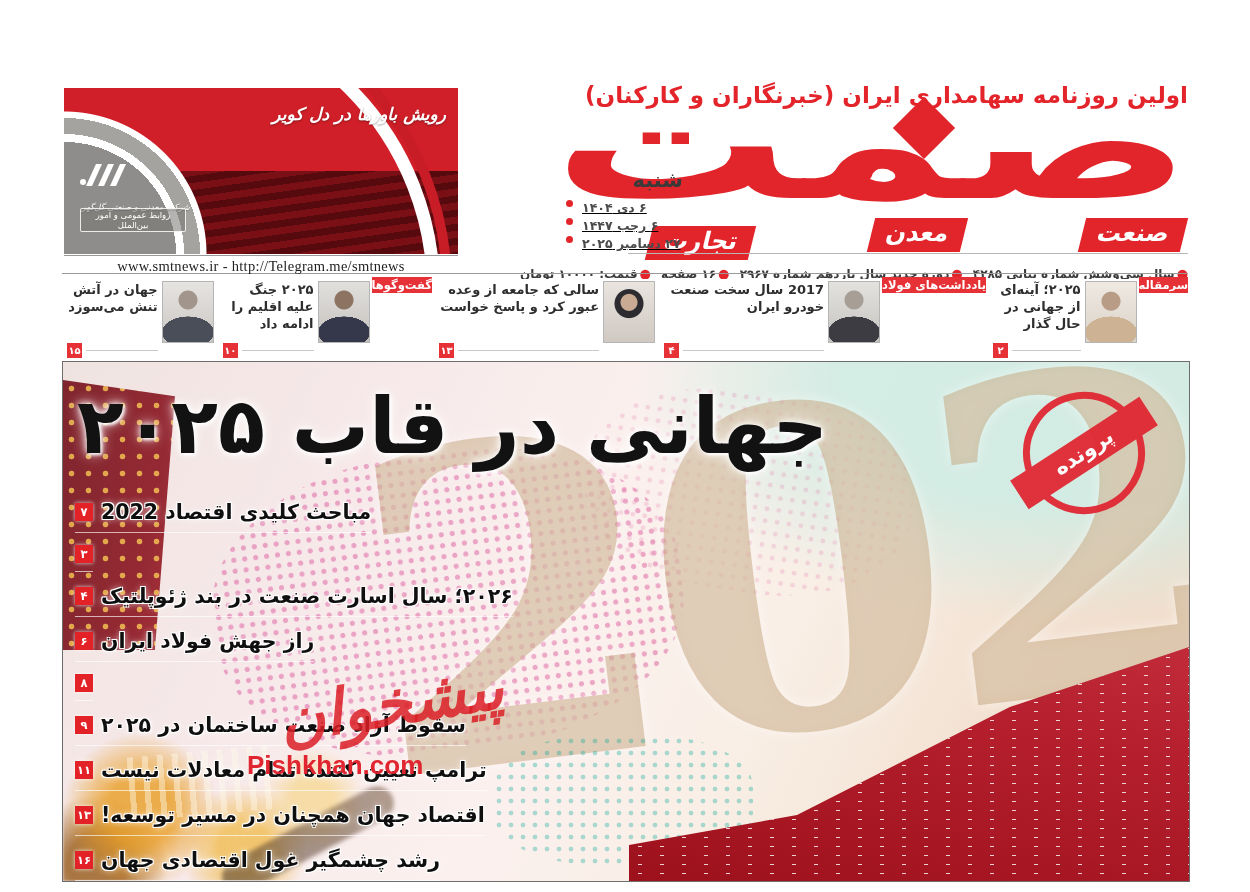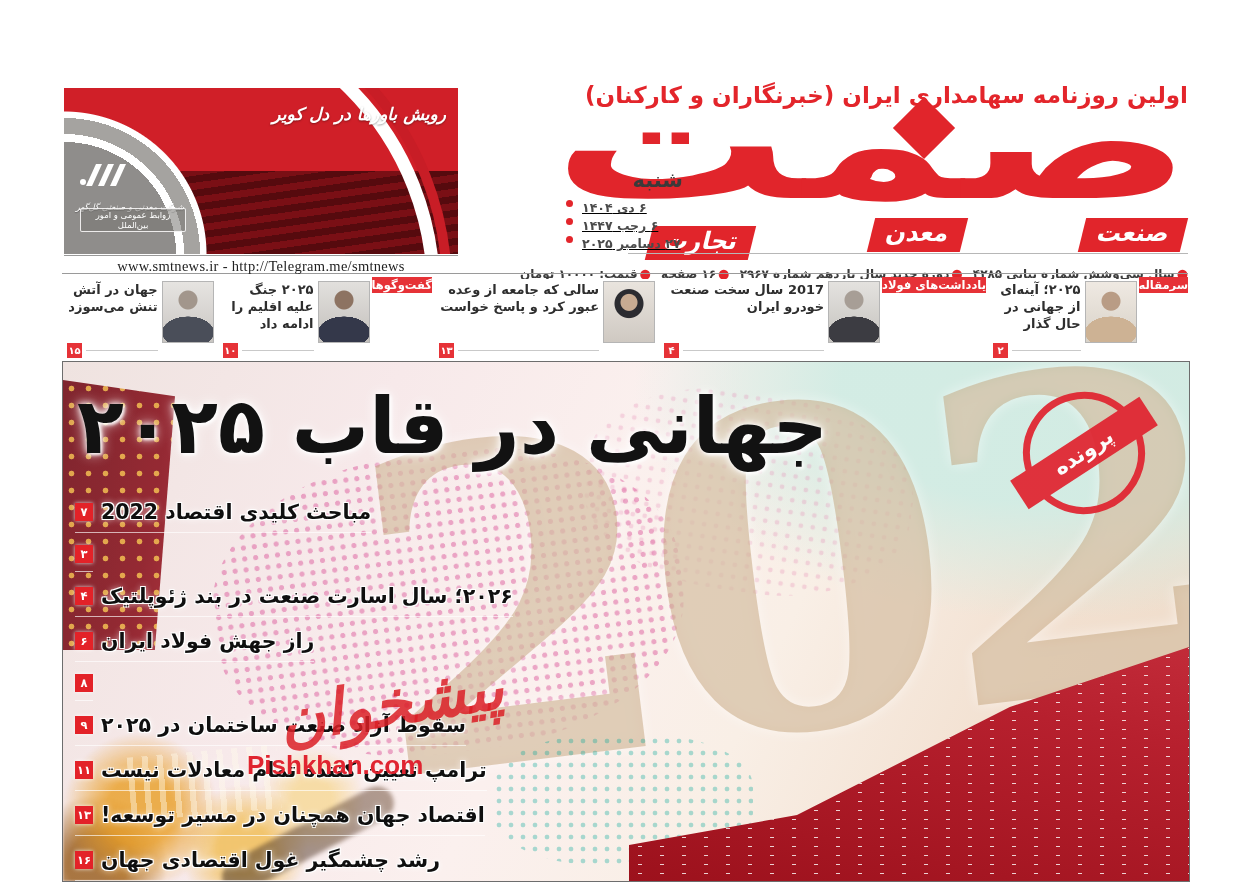--- a/index.html
+++ b/index.html
@@ -43,21 +43,21 @@
   .ad-ring1{position:absolute;left:-210px;top:-90px;width:560px;height:560px;border-radius:50%;
     border:13px solid #fff;}
   .ad-ring2{position:absolute;left:-228px;top:-108px;width:596px;height:596px;border-radius:50%;
     border:10px solid #c81d26;}
   .ad-gray{position:absolute;left:0;bottom:0;width:210px;height:160px;
     background:radial-gradient(circle at 0% 100%, #8f8d8b 0 112px, #fff 112px 120px,
       #a5a3a0 120px 136px, #fff 136px 142px, rgba(0,0,0,0) 143px);}
   .ad-slogan{position:absolute;top:16px;right:12px;color:#fff;direction:rtl;font-size:17px;
     font-weight:bold;font-style:italic;text-shadow:0 1px 2px rgba(0,0,0,.35);}
   .ad-mark{position:absolute;left:12px;bottom:60px;}
-  .ad-org1{position:absolute;left:6px;bottom:42px;width:120px;text-align:center;color:#fff;
+  .ad-org1{position:absolute;left:6px;bottom:42px;width:120px;text-align:right;color:#fff;
     direction:rtl;font-size:8.5px;font-style:italic;text-shadow:0 1px 1px rgba(0,0,0,.3);}
   .ad-org2{position:absolute;left:16px;bottom:22px;width:100px;text-align:center;color:#fff;
     direction:rtl;font-size:8.5px;border:1px solid rgba(255,255,255,.85);border-radius:2px;
     padding:1px 2px;background:rgba(120,118,115,.55);}
   .urlline{position:absolute;top:255px;left:64px;width:394px;text-align:center;
     border-top:1px solid #999;padding-top:2px;font-family:"Liberation Serif",serif;
     font-size:14.5px;color:#222;letter-spacing:.3px;}
 
   
   .strip{position:absolute;top:277px;left:62px;width:1126px;height:82px;display:flex;

